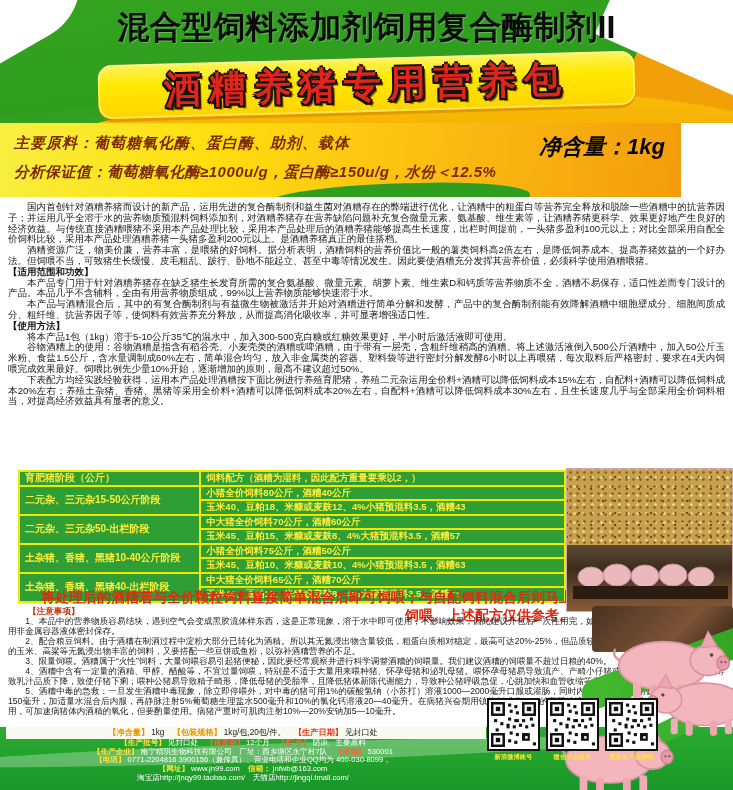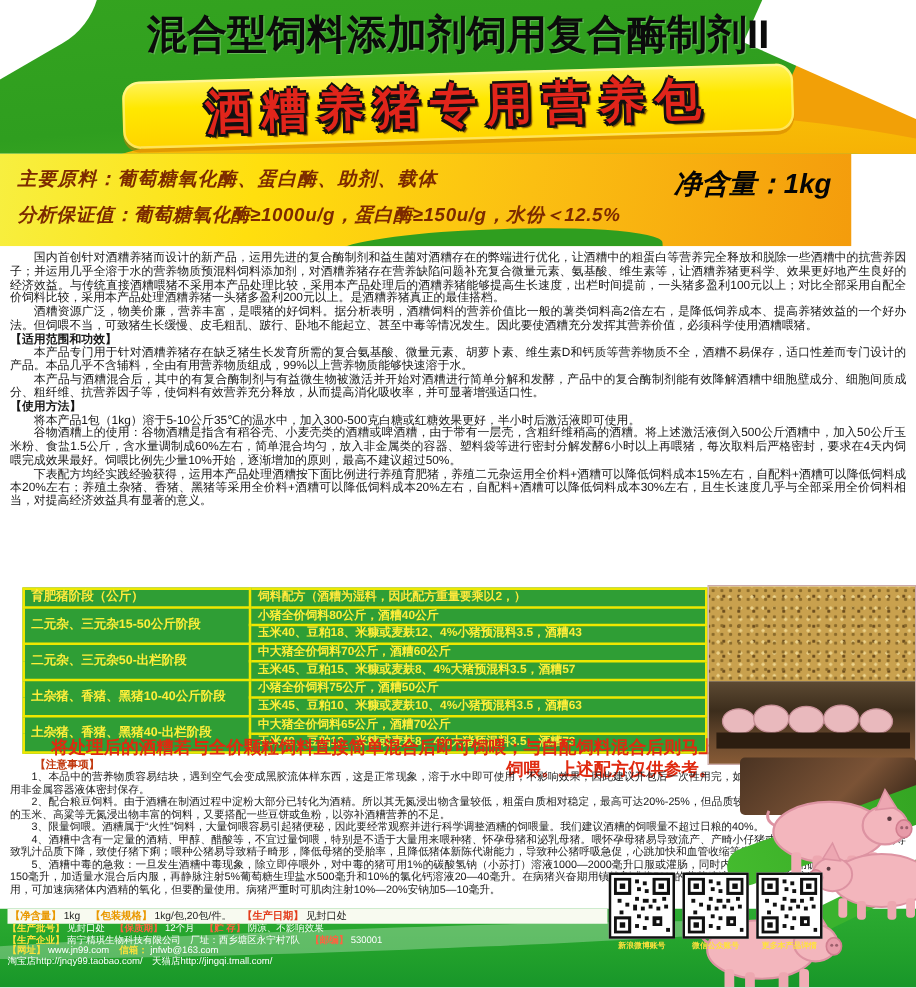--- a/index.html
+++ b/index.html
@@ -73,21 +73,21 @@
                   border-radius:16px; transform:rotate(-20deg); }
   .green-swoosh2 { position:absolute; top:96px; left:90px; width:160px; height:20px; background:#3ab32e;
                    border-radius:12px; transform:rotate(-26deg); }
 
   
   .footer { position:absolute; top:727px; left:0; width:733px; height:63px;
             background:linear-gradient(180deg,#2cab31 0%,#21a02b 60%,#18962a 100%); overflow:hidden; }
   .footer-swoosh { position:absolute; top:16px; left:-60px; width:700px; height:18px;
                    background:rgba(255,255,255,.28); border-radius:50%; transform:rotate(-2deg); }
   .f-rows { position:absolute; top:0; left:6px; width:480px; font-size:7.6px; line-height:8.9px; white-space:nowrap; }
-  .f-row { overflow:hidden; }
+  .f-row { overflow:hidden;text-align:center; }
   .f-row1 { background:#f8faf0; color:#222; padding:1px 2px; font-size:8.2px; line-height:9.6px; }
   .fl { font-weight:bold; margin-right:2px; }
   .fl-y { color:#ffe23c; } .fl-r { color:#ff6240; } .fl-o { color:#e99800; } .fl-rr { color:#e33a1a; }
   .fv { color:#fff; margin-right:6px; }
   .f-row1 .fv { color:#222; }
 
   
   .qr-group { position:absolute; top:698px; left:487px; width:172px; display:flex; gap:6px; }
   .qr-item { width:53px; text-align:center; }
   .qr-box { width:53px; height:53px; background:#fff; border:2px solid #111; padding:2px; }
@@ -260,25 +260,28 @@
     <div class="footer-swoosh"></div>
     <div class="f-rows">
       <div class="f-row f-row1">
         <span class="fl fl-o">【净含量】</span><span class="fv">1kg</span>
         <span class="fl fl-o">【包装规格】</span><span class="fv">1kg/包,20包/件。</span>
         <span class="fl fl-rr">【生产日期】</span><span class="fv">见封口处</span>
       </div>
       <div class="f-row">
         <span class="fl fl-y">【生产批号】</span><span class="fv">见封口处</span>
         <span class="fl fl-r">【保质期】</span><span class="fv">12个月</span>
-        <span class="fl fl-r">【贮 存】</span><span class="fv">阴凉、不影响效果</span>
+        <span class="fl fl-r">【贮 存】</span><span class="fv">阴凉、主要原料</span>
       </div>
       <div class="f-row">
         <span class="fl fl-y">【生产企业】</span><span class="fv">南宁精琪生物科技有限公司　厂址：西乡塘区永宁村7队</span>
         <span class="fl fl-r">【邮编】</span><span class="fv">530001</span>
+      </div>
+      <div class="f-row">
+        <span class="fl fl-y">【电话】</span><span class="fv">0771-2204816 3900156（兼传真）、营业电话和企业QQ均为 400-030-8099，</span>
       </div>
       <div class="f-row">
         <span class="fl fl-y">【网址】</span><span class="fv">www.jn99.com</span>
         <span class="fl fl-y">信箱：</span><span class="fv">jnfwb@163.com</span>
       </div>
       <div class="f-row">
         <span class="fv">淘宝店http://jnqy99.taobao.com/　天猫店http://jingqi.tmall.com/</span>
       </div>
     </div>
   </div>

